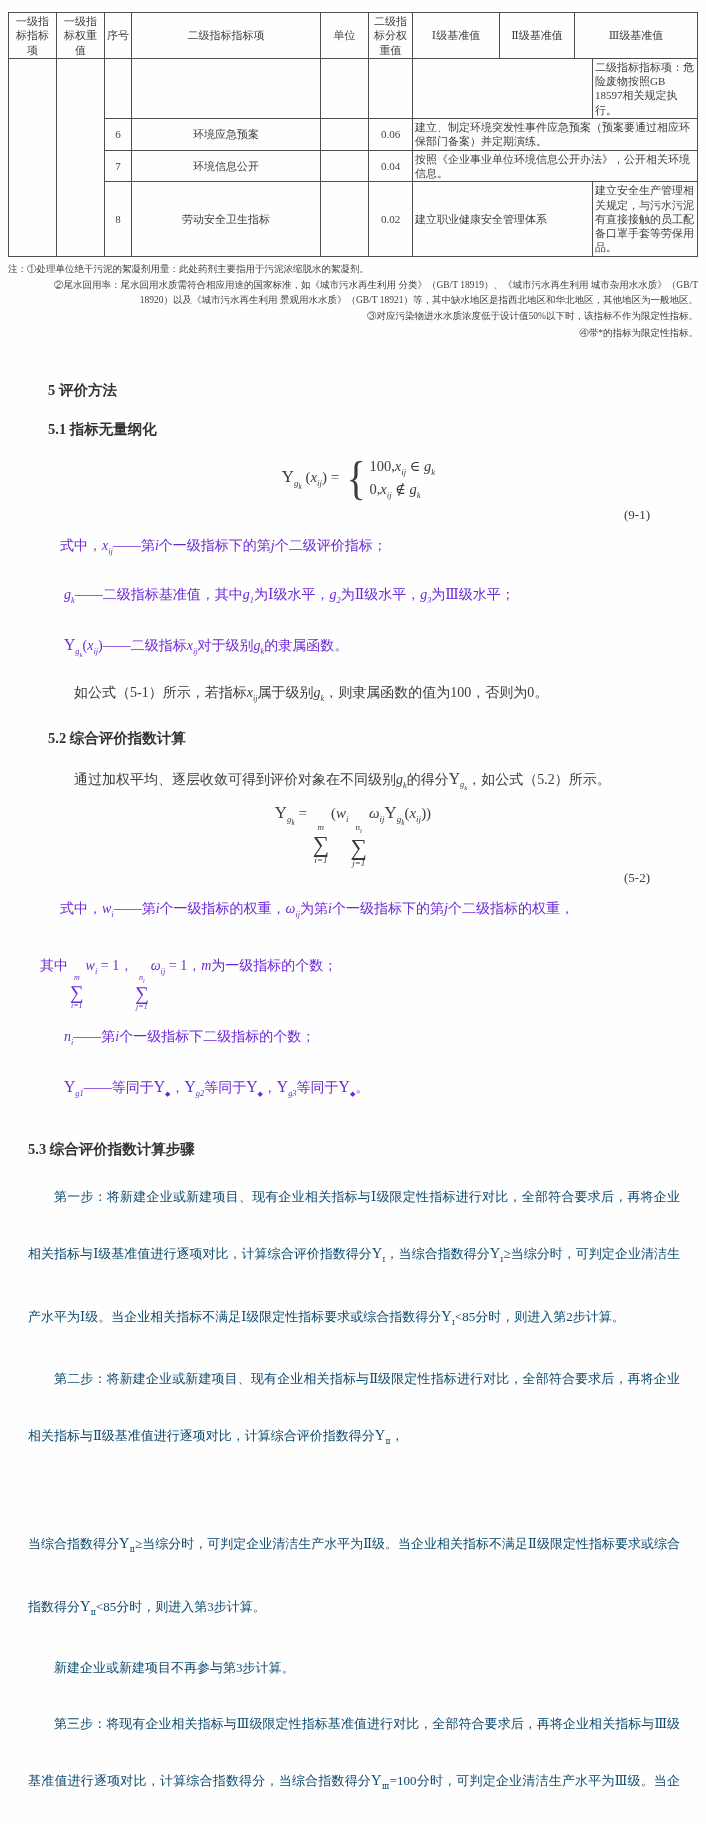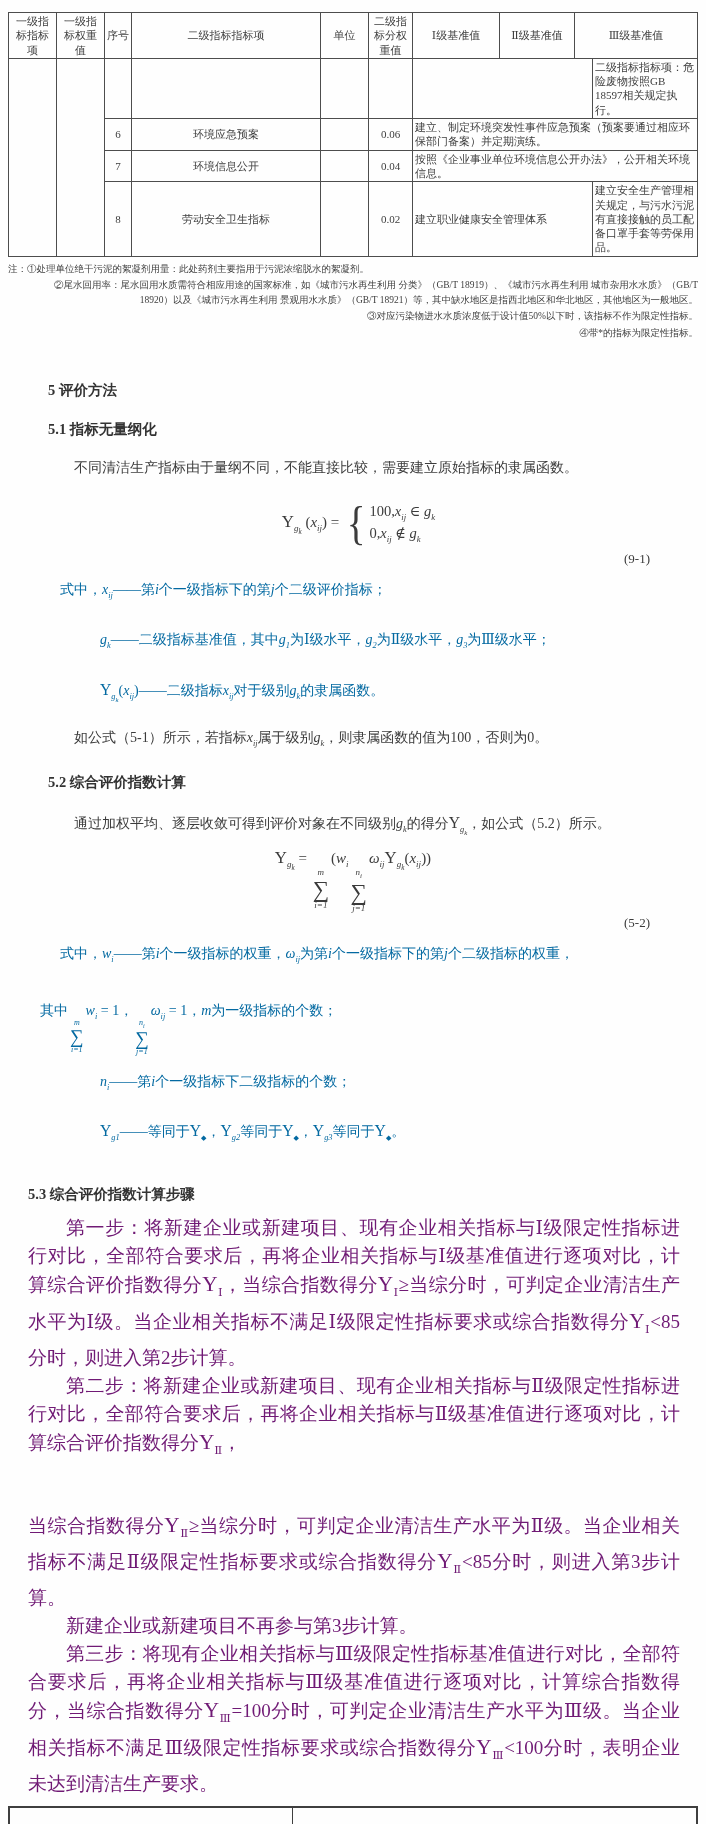--- a/index.html
+++ b/index.html
@@ -49,30 +49,30 @@
   .h-main{margin:40px 0 0 48px;font-size:14.5px;font-weight:bold;color:#333;}
   .h-sub{margin:20px 0 0 48px;font-size:14.5px;font-weight:bold;color:#333;}
   .para{
     margin:14px 56px 0 46px;
     font-size:14px;line-height:2.2;
     text-align:justify;
     text-indent:2em;color:#3b3b3b;
   }
   .step{
     margin:0 26px 0 28px;
-    font-size:19px;line-height:28px;
-    text-align:justify;text-indent:2em;color:#701a75;
+    font-size:13px;line-height:56px;
+    text-align:justify;text-indent:2em;color:#0c4a6e;
   }
   .step.noind{text-indent:0;}
   .def{
     margin:6px 40px 0 60px;
     font-size:14px;line-height:38px;
-    color:#0369a1;text-align:justify;
-  }
-  .def.ind2{margin-left:100px;}
+    color:#6d28d9;text-align:justify;
+  }
+  .def.ind2{margin-left:64px;}
 
   
   .m{white-space:nowrap;font-family:"Liberation Serif","DejaVu Serif",serif;}
   .mv{font-style:italic;}
   .mY{font-style:normal;font-size:1.12em;}
   sub.ms{font-style:italic;font-size:0.6em;}
   sub.msr{font-style:normal;font-size:0.62em;}
   sub.ms sub{font-size:0.8em;font-style:italic;}
   sub.dia{font-style:normal;font-size:0.5em;}
   .fwrap{position:relative;margin-top:8px;}
@@ -169,21 +169,20 @@
   <div class="notes">
     <p>注：①处理单位绝干污泥的絮凝剂用量：此处药剂主要指用于污泥浓缩脱水的絮凝剂。</p>
     <p class="ind">②尾水回用率：尾水回用水质需符合相应用途的国家标准，如《城市污水再生利用 分类》（GB/T 18919）、《城市污水再生利用 城市杂用水水质》（GB/T 18920）以及《城市污水再生利用 景观用水水质》（GB/T 18921）等，其中缺水地区是指西北地区和华北地区，其他地区为一般地区。</p>
     <p class="ind">③对应污染物进水水质浓度低于设计值50%以下时，该指标不作为限定性指标。</p>
     <p class="ind">④带*的指标为限定性指标。</p>
   </div>
 
   <div class="h-main">5 评价方法</div>
   <div class="h-sub">5.1 指标无量纲化</div>
 
-  <p class="para">不同清洁生产指标由于量纲不同，不能直接比较，需要建立原始指标的隶属函数。</p>
 
   <div class="fwrap" style="height:74px;">
     <div class="fcenter" style="height:64px;padding-left:11px;">
       <span class="m"><span class="mY">Y</span><sub class="ms"><span>g</span><sub>k</sub></sub>&nbsp;<span>(</span><span class="mv">x</span><sub class="ms">ij</sub><span>)</span> <span>=</span></span>
       <span class="brace">{</span>
       <span class="cases">
         <span class="m"><span>100,</span><span class="mv">x</span><sub class="ms">ij</sub> <span>∈</span> <span class="mv">g</span><sub class="ms">k</sub></span>
         <span class="m"><span>0,</span><span class="mv">x</span><sub class="ms">ij</sub> <span>∉</span> <span class="mv">g</span><sub class="ms">k</sub></span>
       </span>
     </div>

